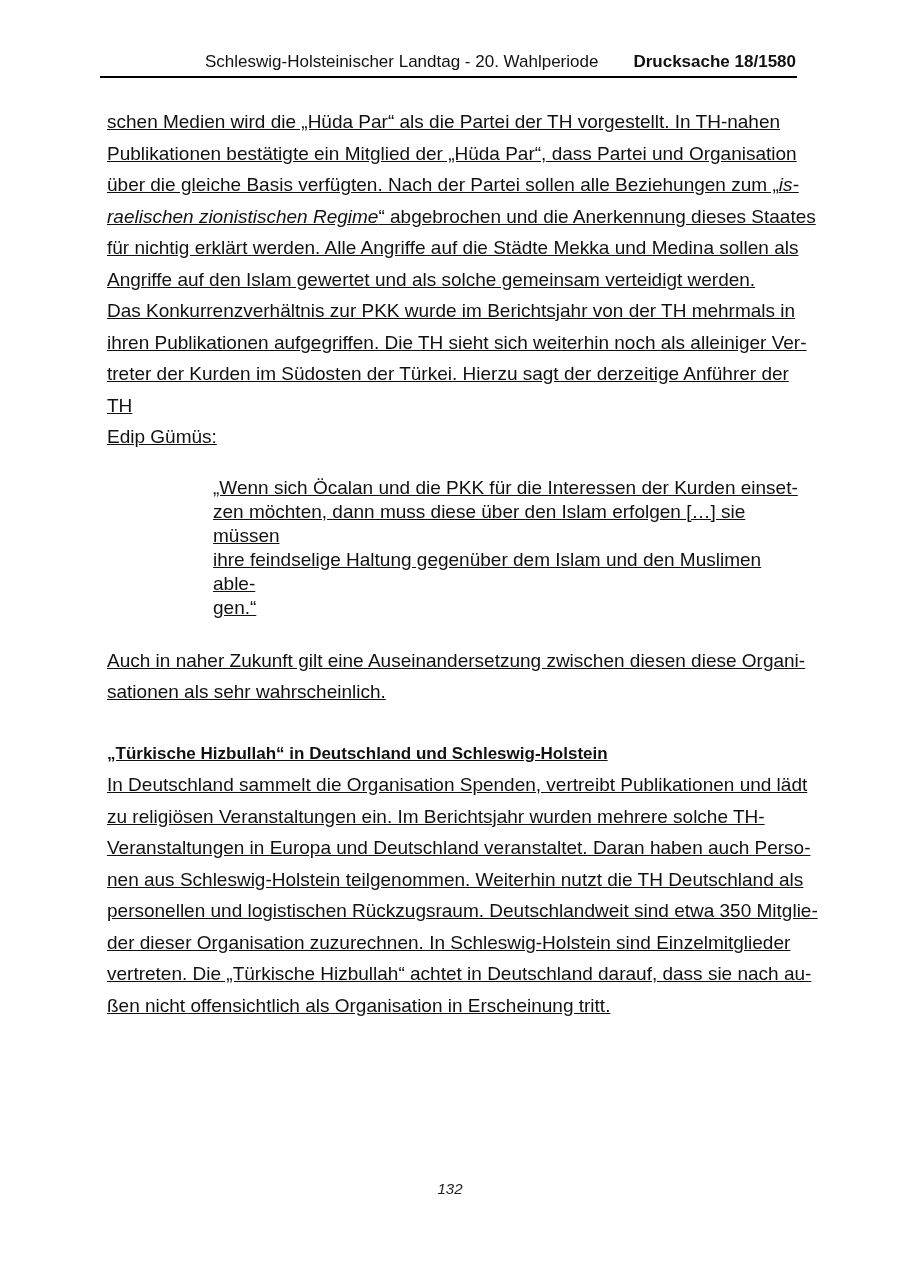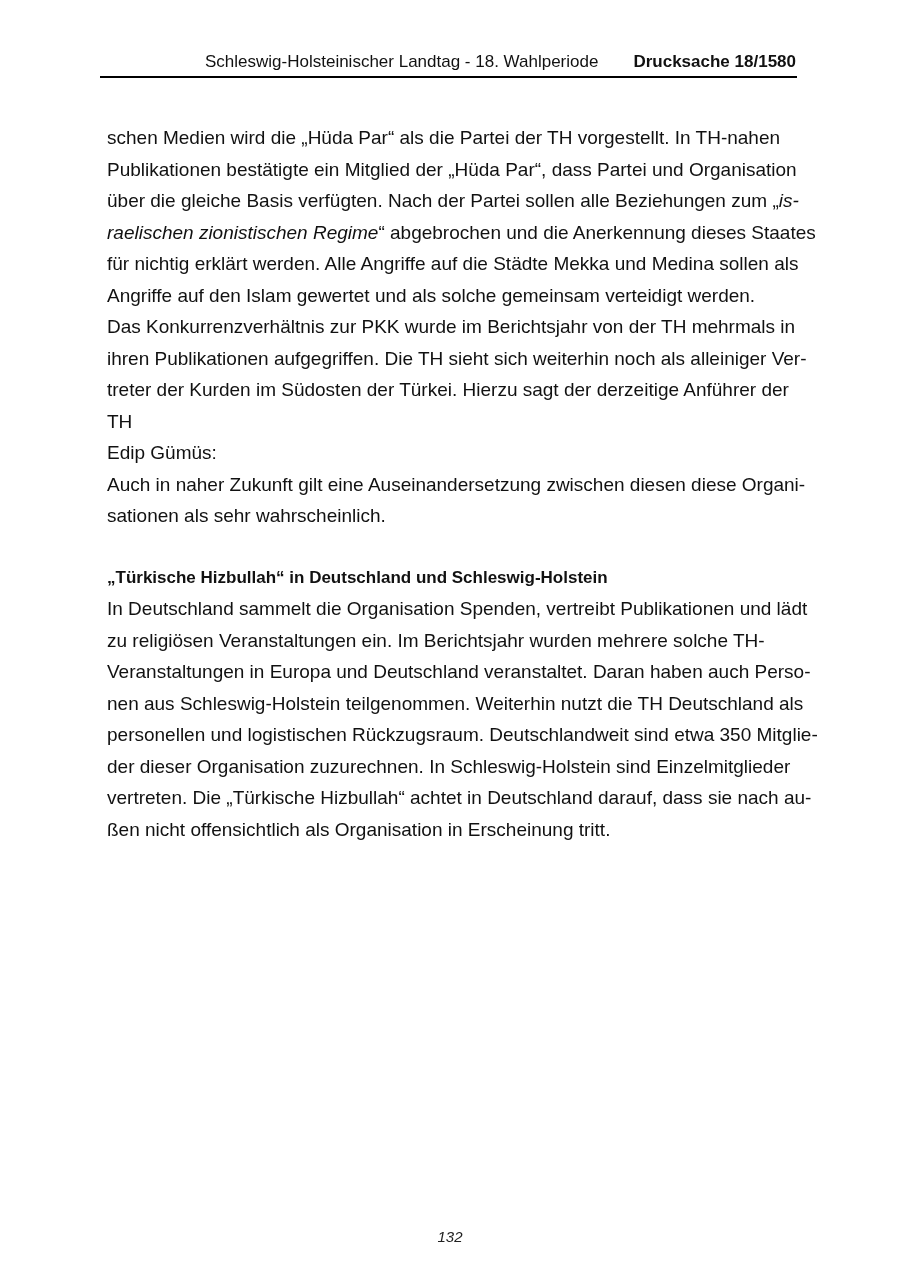--- a/index.html
+++ b/index.html
@@ -37,24 +37,25 @@
     position: absolute;
     left: 100px;
     right: 103px;
     top: 76px;
     height: 2px;
     background: #000000;
   }
   .content {
     position: absolute;
     left: 107px;
-    top: 122px;
+    top: 106px;
     width: 712px;
     font-size: 19px;
     line-height: 31.5px;
+    text-decoration: underline;
   }
   .para {
     margin: 0;
     white-space: pre-line;
   }
   .italic {
     font-style: italic;
   }
   .quote {
     margin: 23px 0 25px 106px;
@@ -66,52 +67,56 @@
     margin: 30px 0 0 0;
     font-size: 17px;
     line-height: 31.5px;
     font-weight: bold;
     white-space: pre-line;
   }
   .page-footer {
     position: absolute;
     left: 0;
     right: 0;
-    top: 1228px;
+    top: 1180px;
     text-align: center;
   }
   .pagenum {
     font-size: 15px;
     font-style: italic;
     color: #222222;
   }
 </style>
 </head>
 <body>
 
 <div class="page">
 
   <div>
-    <span class="header-title">Schleswig-Holsteinischer Landtag - 18. Wahlperiode</span>
+    <span class="header-title">Schleswig-Holsteinischer Landtag - 20. Wahlperiode</span>
     <span class="header-docnum">Drucksache 18/1580</span>
     <div class="header-rule"></div>
   </div>
 
   <div class="content">
     <p class="para"><span>schen Medien wird die „Hüda Par“ als die Partei der TH vorgestellt. In TH-nahen
 Publikationen bestätigte ein Mitglied der „Hüda Par“, dass Partei und Organisation
 über die gleiche Basis verfügten. Nach der Partei sollen alle Beziehungen zum „</span><span class="italic">is-
 raelischen zionistischen Regime</span><span>“ abgebrochen und die Anerkennung dieses Staates
 für nichtig erklärt werden. Alle Angriffe auf die Städte Mekka und Medina sollen als
 Angriffe auf den Islam gewertet und als solche gemeinsam verteidigt werden.
 Das Konkurrenzverhältnis zur PKK wurde im Berichtsjahr von der TH mehrmals in
 ihren Publikationen aufgegriffen. Die TH sieht sich weiterhin noch als alleiniger Ver-
 treter der Kurden im Südosten der Türkei. Hierzu sagt der derzeitige Anführer der TH
 Edip Gümüs:</span></p>
 
+    <p class="quote">„Wenn sich Öcalan und die PKK für die Interessen der Kurden einset-
+zen möchten, dann muss diese über den Islam erfolgen […] sie müssen
+ihre feindselige Haltung gegenüber dem Islam und den Muslimen able-
+gen.“</p>
 
     <p class="para">Auch in naher Zukunft gilt eine Auseinandersetzung zwischen diesen diese Organi-
 sationen als sehr wahrscheinlich.</p>
 
     <h2 class="heading">„Türkische Hizbullah“ in Deutschland und Schleswig-Holstein</h2>
 
     <p class="para">In Deutschland sammelt die Organisation Spenden, vertreibt Publikationen und lädt
 zu religiösen Veranstaltungen ein. Im Berichtsjahr wurden mehrere solche TH-
 Veranstaltungen in Europa und Deutschland veranstaltet. Daran haben auch Perso-
 nen aus Schleswig-Holstein teilgenommen. Weiterhin nutzt die TH Deutschland als

